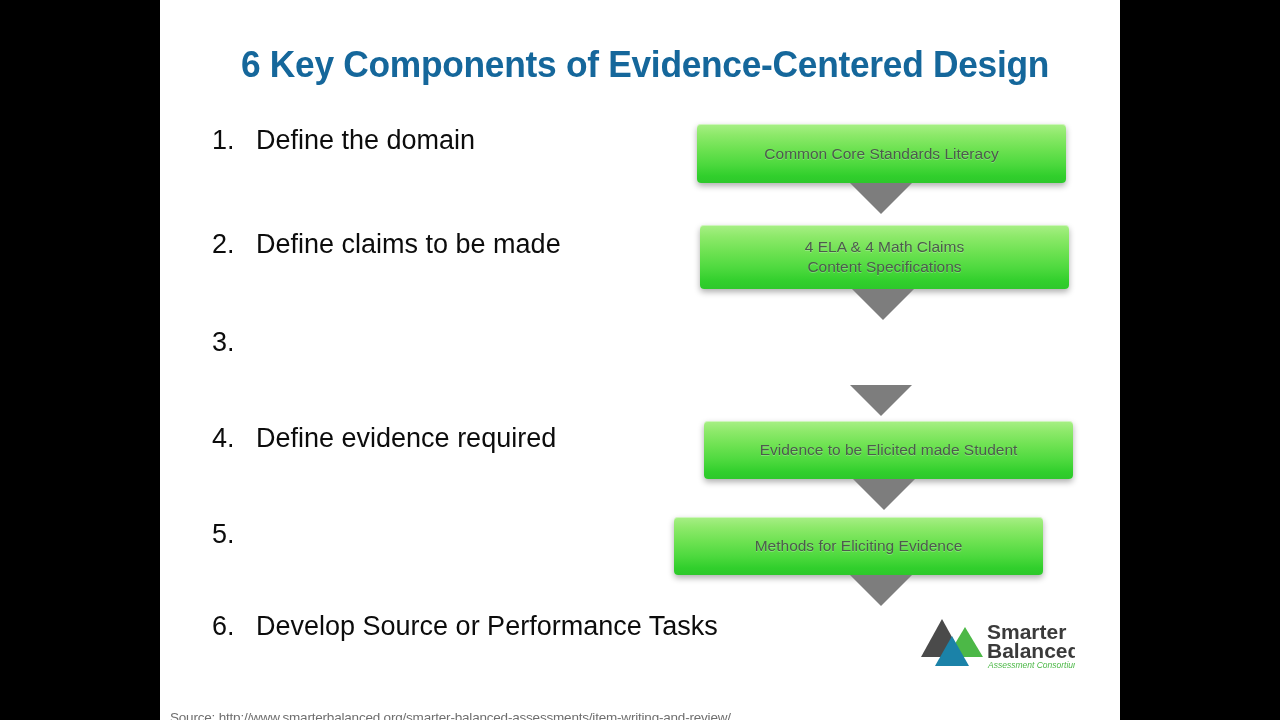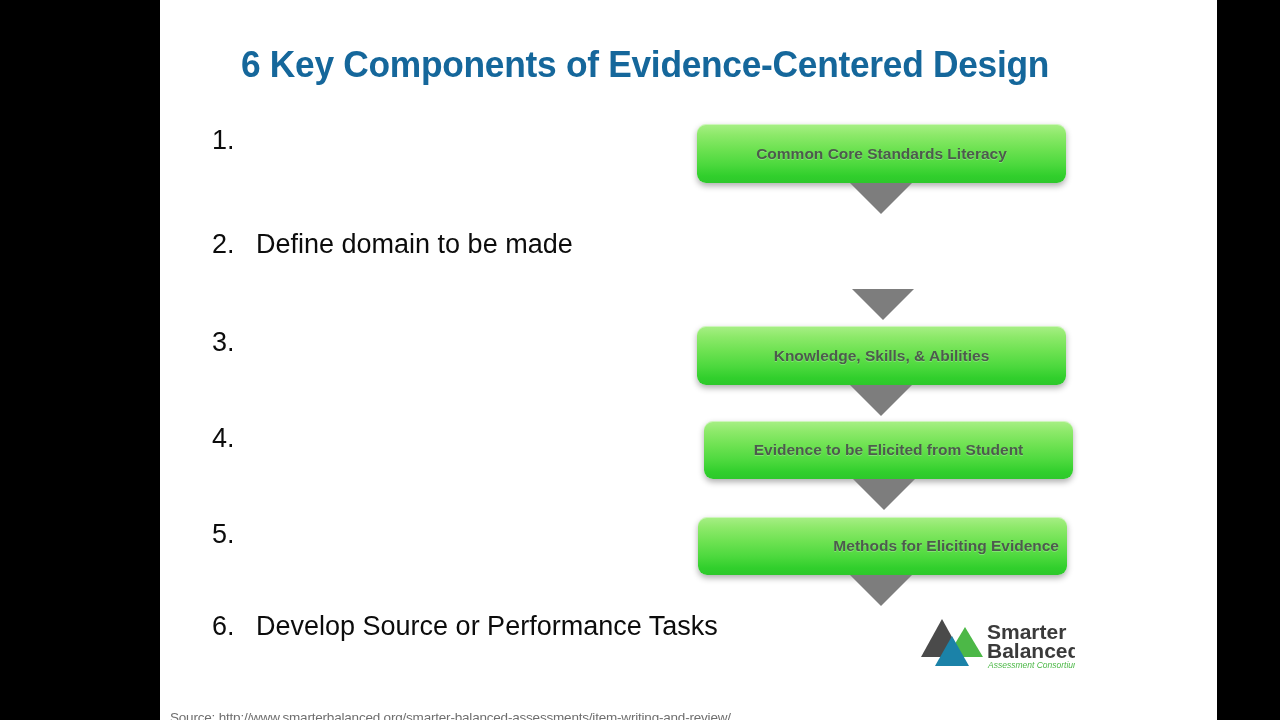--- a/index.html
+++ b/index.html
@@ -27,21 +27,21 @@
     background: #000000;
   }
   .bar-left  { left: 0;    width: 160px; }
   .bar-right { left: 1120px; width: 160px; }
 
   
   #slide {
     position: absolute;
     left: 160px;
     top: 0;
-    width: 1057px;
+    width: 960px;
     height: 720px;
     background: #ffffff;
     overflow: hidden;
   }
 
   
   #title {
     position: absolute;
     left: 20px;
     top: 44px;
@@ -91,51 +91,50 @@
   
   #flow {
     position: absolute;
     left: 0;
     top: 0;
     width: 960px;
     height: 720px;
   }
   .node {
     position: absolute;
-    border-radius: 9px;
+    border-radius: 4px;
     background: linear-gradient(to bottom,
         #a8ef86 0%,
         #8de96a 18%,
         #6ee252 42%,
         #4dd93e 68%,
         #31cf2c 88%,
         #2dc82b 100%);
     box-shadow: 0 3px 6px rgba(0,0,0,0.32),
                 inset 0 1px 0 rgba(255,255,255,0.45);
     display: flex;
     align-items: center;
     justify-content: center;
     text-align: center;
-    font-weight: bold;
   }
   .node-label {
     font-size: 15.5px;
     color: #4d5b4d;
     line-height: 1.28;
     text-shadow: 0 1px 0 rgba(255,255,255,0.25);
     padding: 0 8px;
     white-space: pre-line;
   }
 
   
   .node.n0 { left: 537px; top: 124px; width: 369px; height: 59px; }
   .node.n1 { left: 540px; top: 225px; width: 369px; height: 64px; }
   .node.n2 { left: 537px; top: 326px; width: 369px; height: 59px; }
   .node.n3 { left: 544px; top: 421px; width: 369px; height: 58px; }
-  .node.n4 { left: 538px; top: 517px; width: 369px; height: 58px; justify-content: flex-end; }
+  .node.n4 { left: 514px; top: 517px; width: 369px; height: 58px; }
 
   .arrow {
     position: absolute;
     width: 0;
     height: 0;
     border-left: 31px solid transparent;
     border-right: 31px solid transparent;
     border-top: 31px solid #7d7d7d;
   }
   .arrow.a0 { left: 690px; top: 183px; }
@@ -176,62 +175,65 @@
   <div class="bar bar-right"></div>
 
   <div id="slide">
 
     <div id="title">6 Key Components of Evidence-Centered Design</div>
 
     <div id="list">
 
       <div class="li i0">
         <span class="li-num">1.</span>
+        <span class="li-text">Define the domain</span>
       </div>
 
       <div class="li i1">
         <span class="li-num">2.</span>
-        <span class="li-text">Define domain to be made</span>
+        <span class="li-text">Define claims to be made</span>
       </div>
 
       <div class="li i2">
         <span class="li-num">3.</span>
       </div>
 
       <div class="li i3">
         <span class="li-num">4.</span>
+        <span class="li-text">Define evidence required</span>
       </div>
 
       <div class="li i4">
         <span class="li-num">5.</span>
       </div>
 
       <div class="li i5">
         <span class="li-num">6.</span>
         <span class="li-text">Develop Source or Performance Tasks</span>
       </div>
 
     </div>
 
     <div id="flow">
 
       <div class="node n0">
         <span class="node-label">Common Core Standards Literacy</span>
       </div>
       <div class="arrow a0"></div>
 
+      <div class="node n1">
+        <span class="node-label">4 ELA &amp; 4 Math Claims
+Content Specifications</span>
+      </div>
       <div class="arrow a1"></div>
 
-      <div class="node n2">
-        <span class="node-label">Knowledge, Skills, &amp; Abilities</span>
-      </div>
       <div class="arrow a2"></div>
 
       <div class="node n3">
-        <span class="node-label">Evidence to be Elicited from Student</span>
+        <span class="node-label">Evidence to be Elicited made Student</span>
       </div>
       <div class="arrow a3"></div>
 
       <div class="node n4">
         <span class="node-label">Methods for Eliciting Evidence</span>
       </div>
       <div class="arrow a4"></div>
 
     </div>
 

